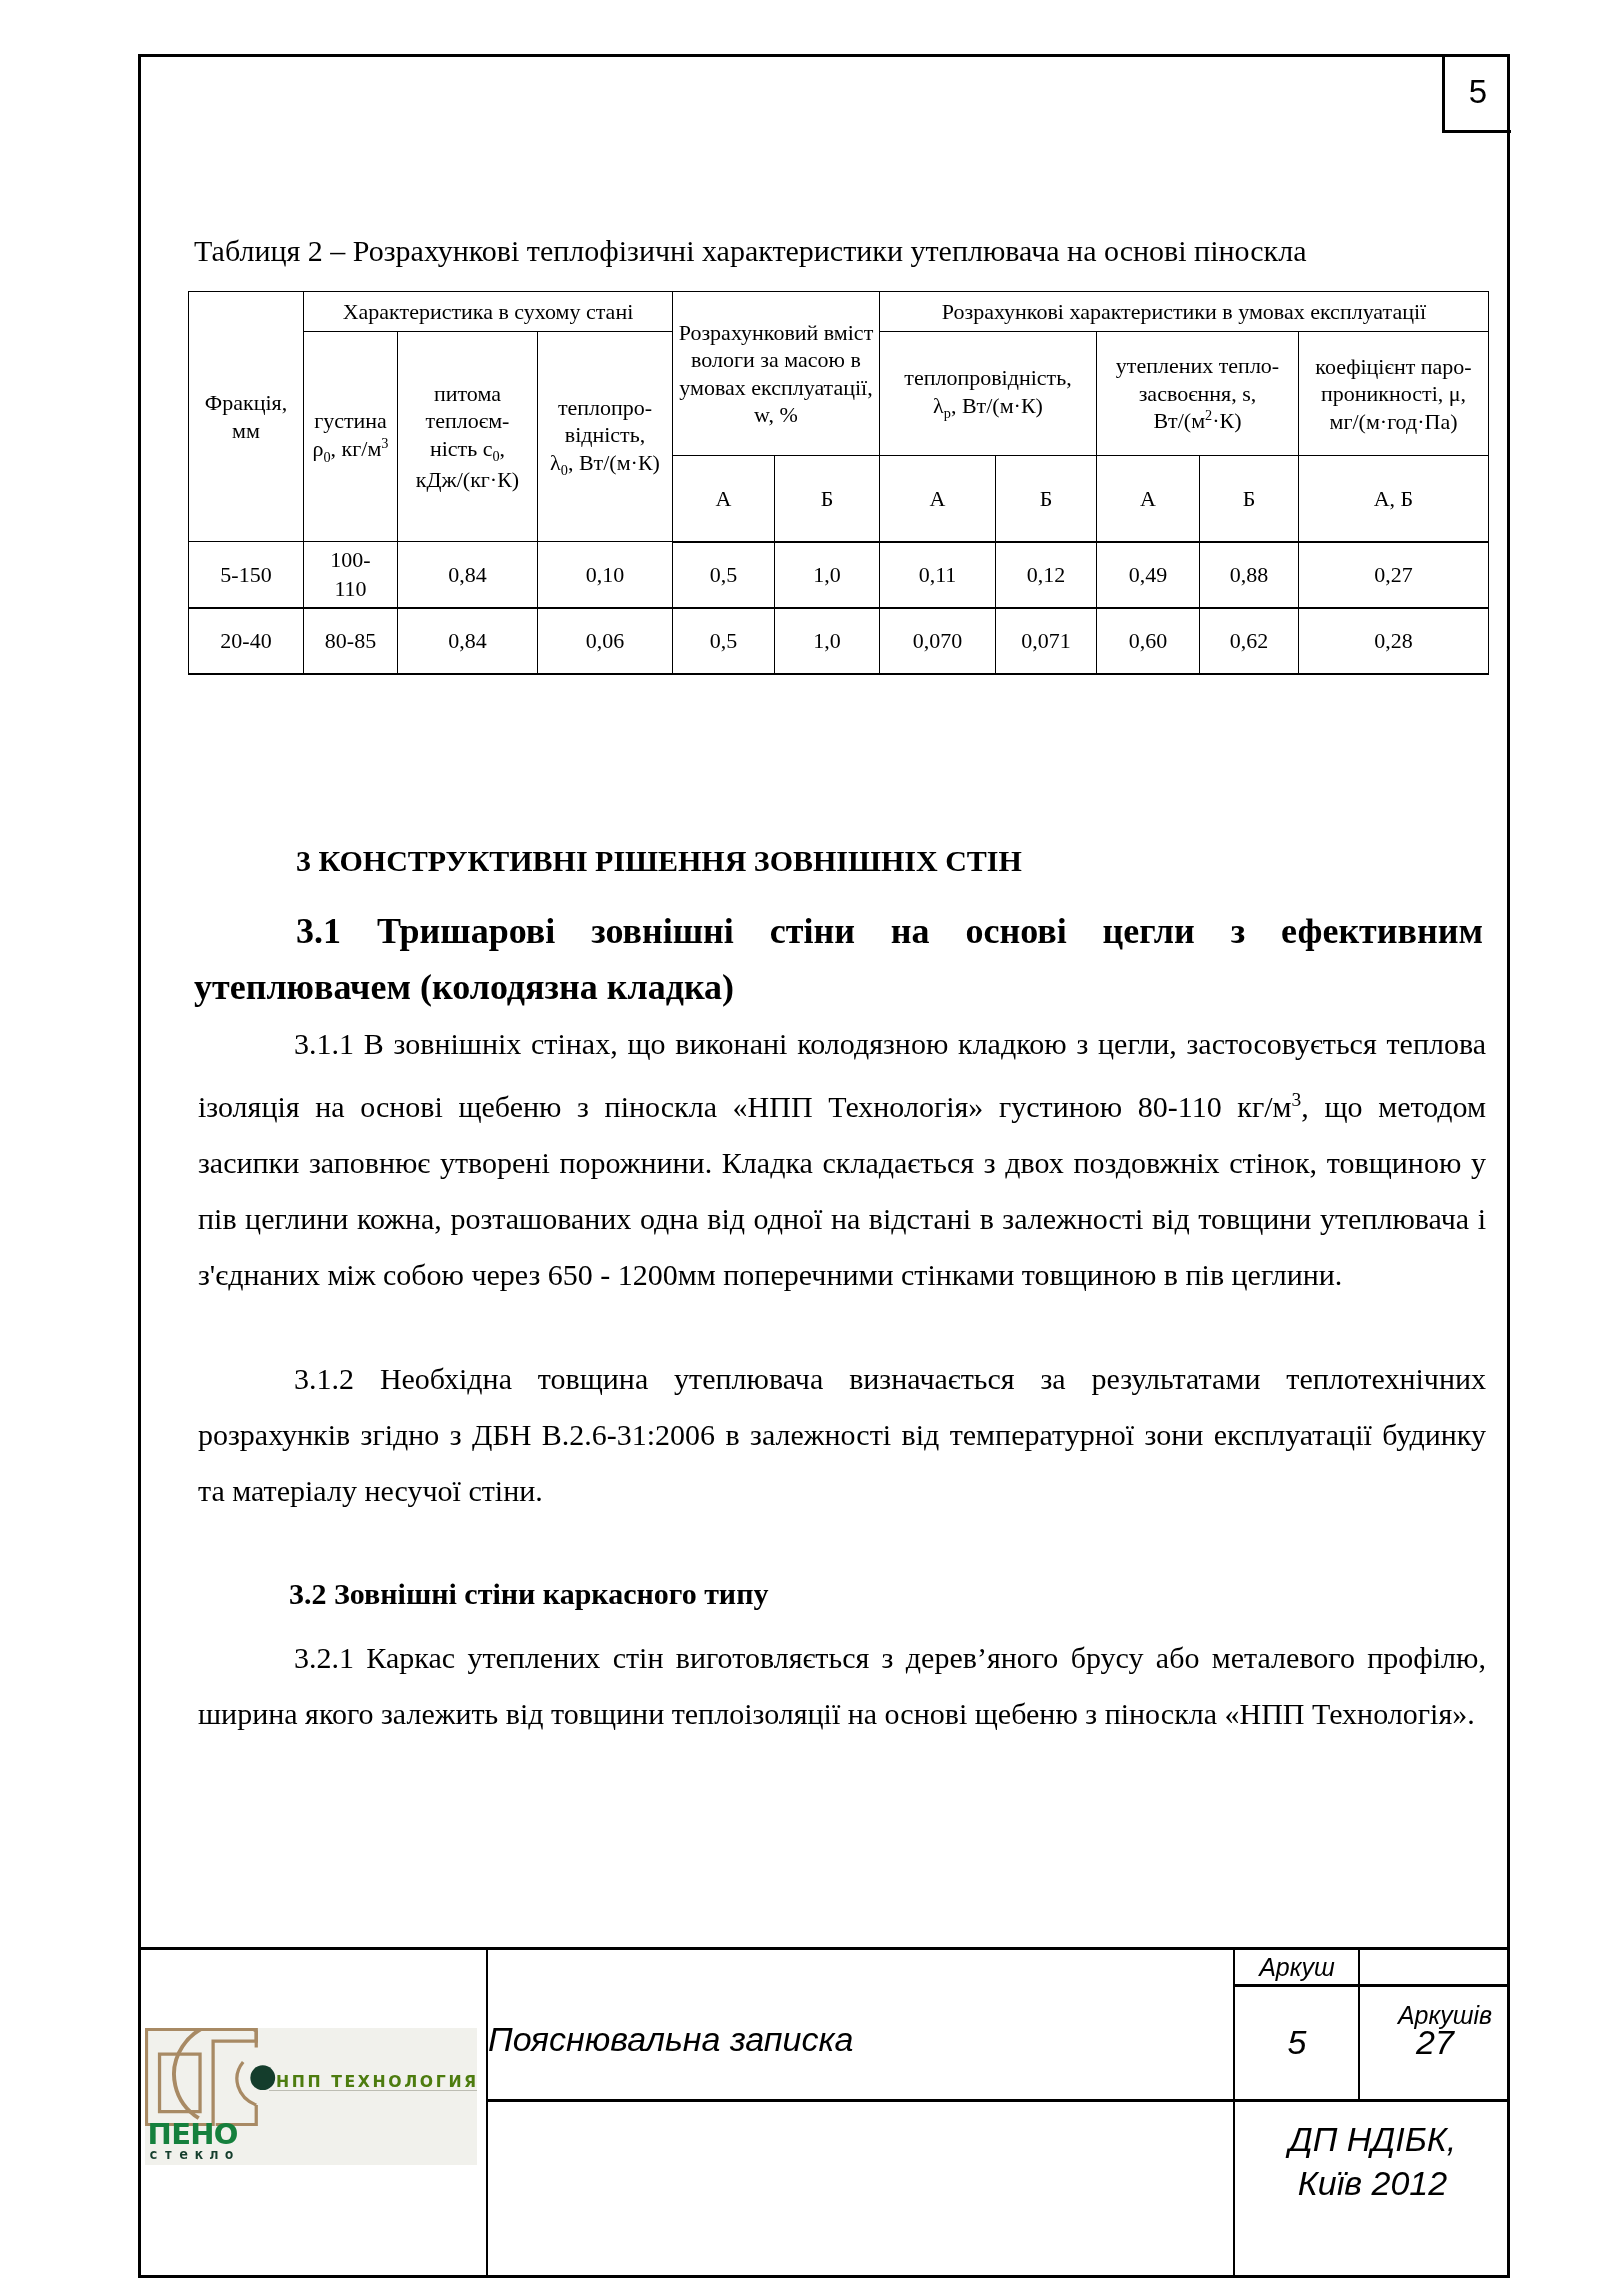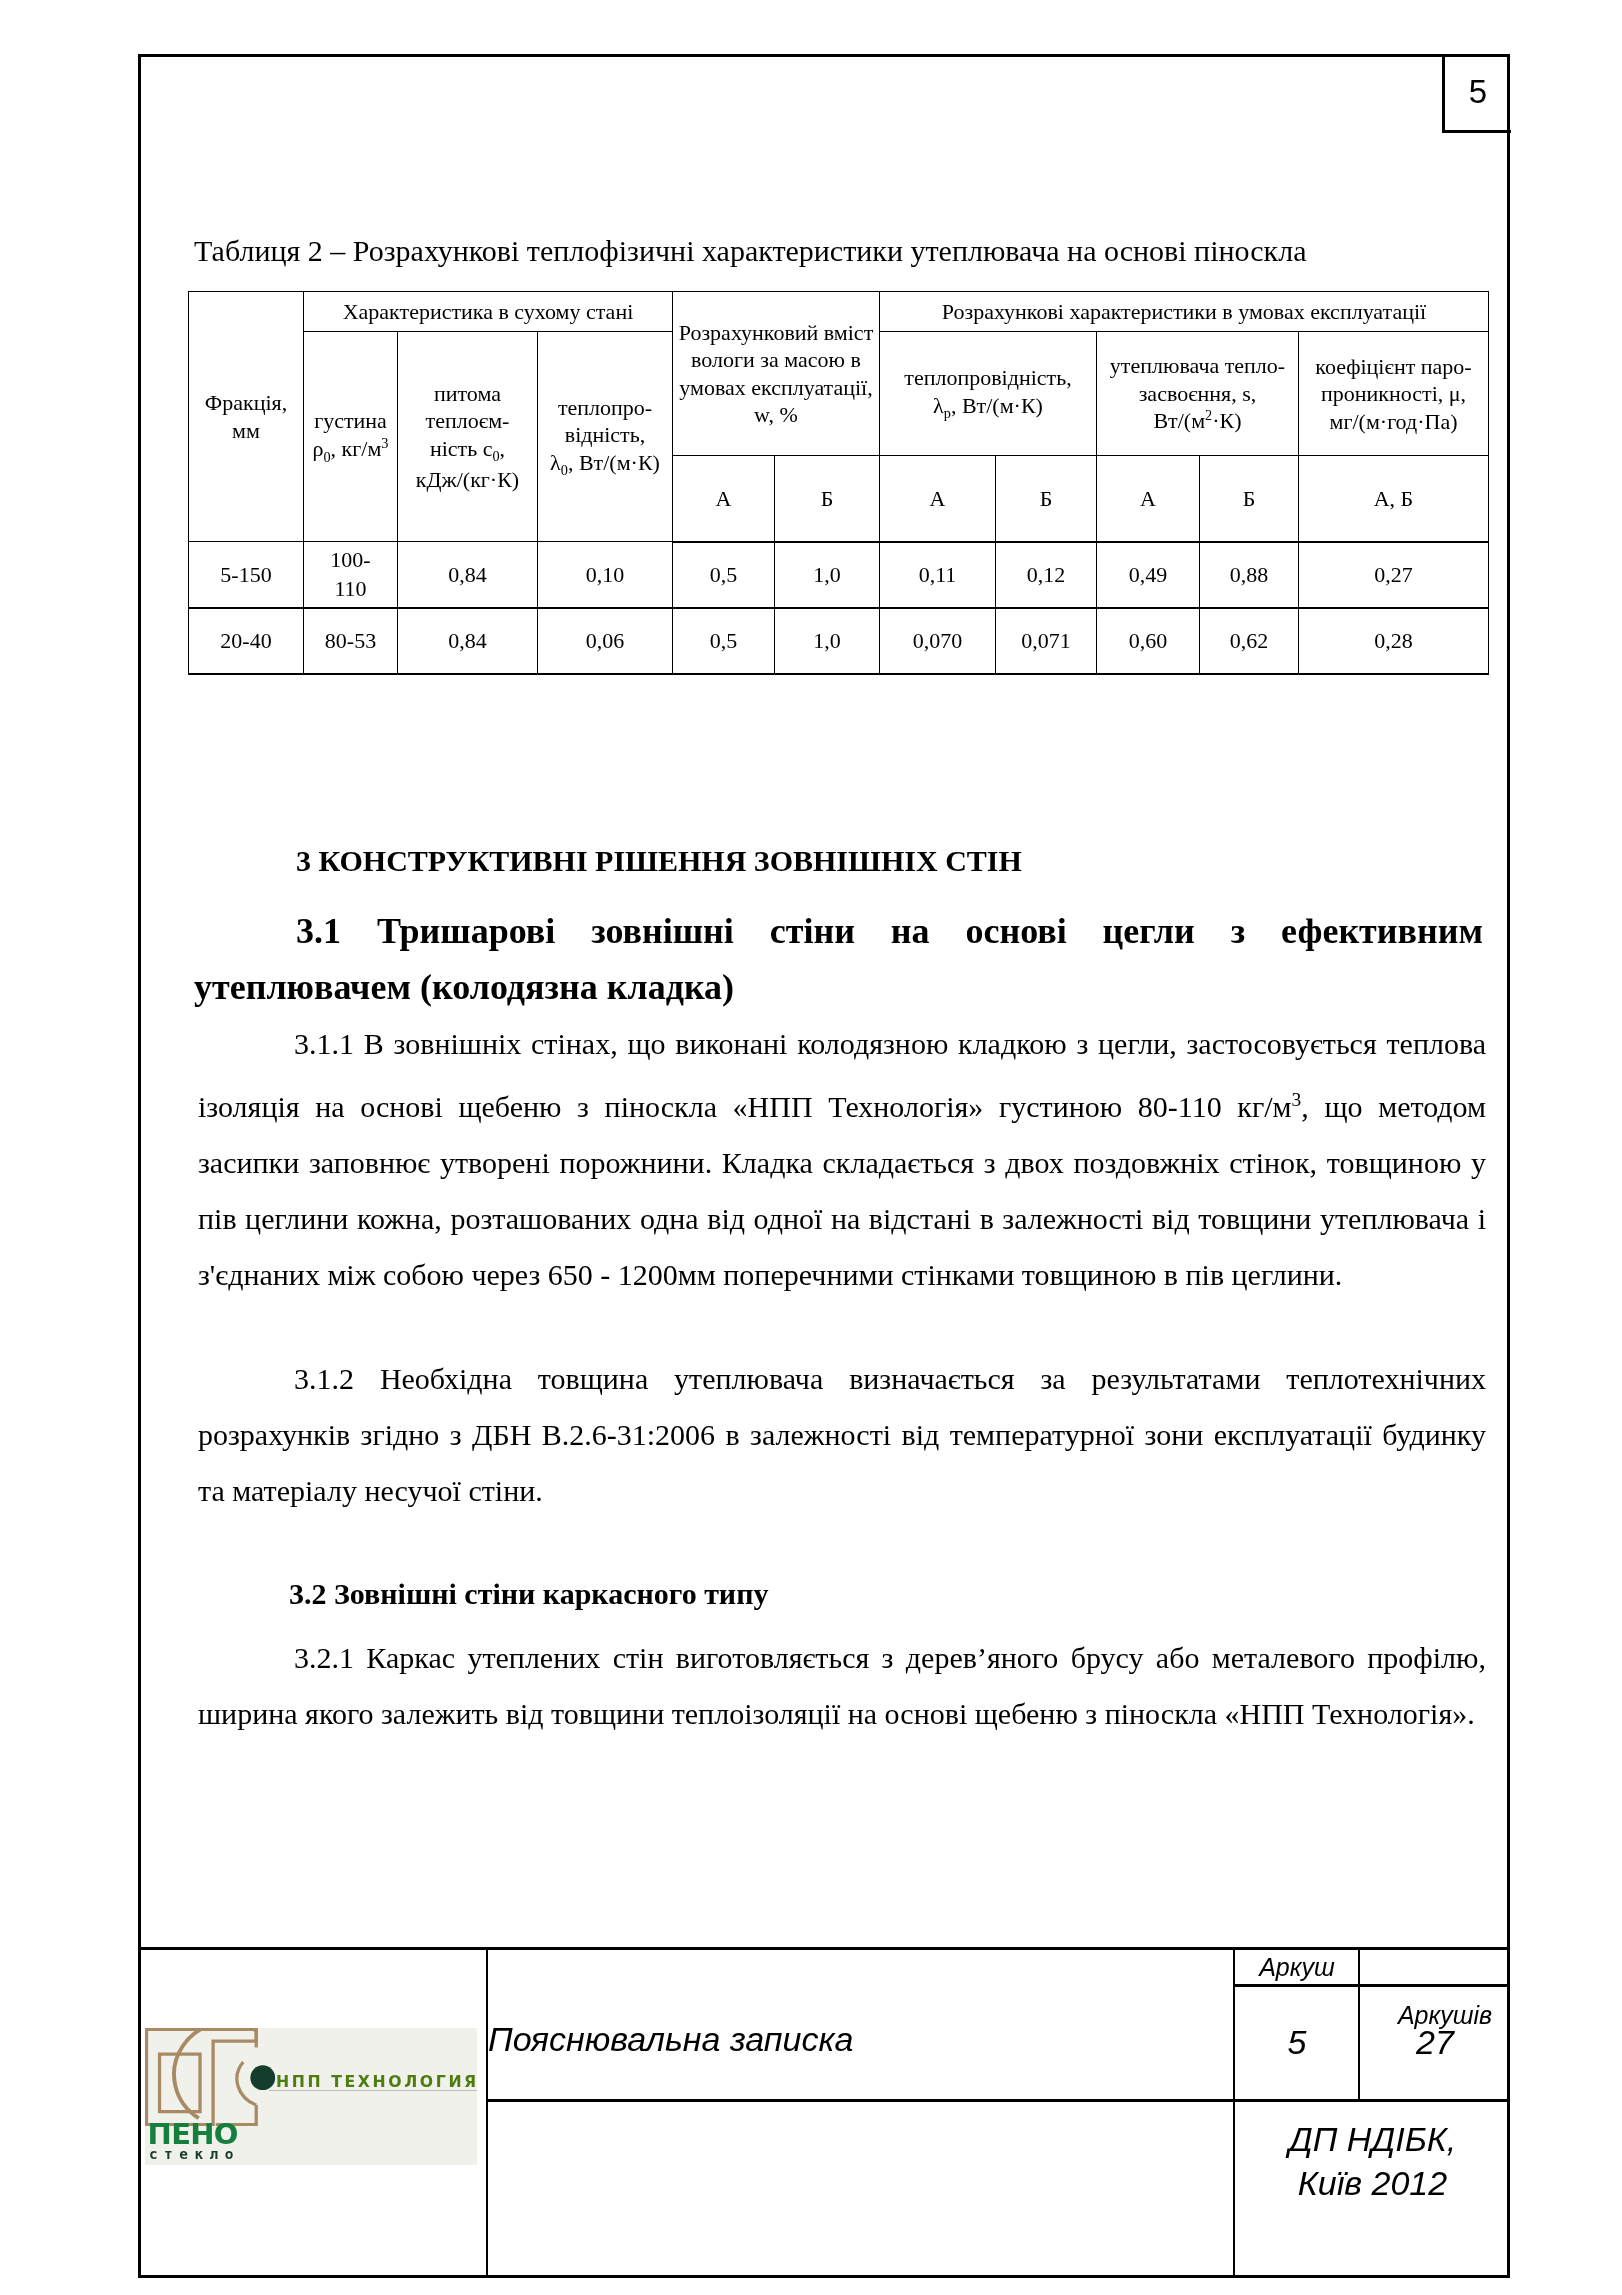--- a/index.html
+++ b/index.html
@@ -90,21 +90,21 @@
       <span>відність,</span><br>
       <span>λ</span><sub>0</sub><span>, Вт/(м·К)</span>
     </th>
   </tr>
   <tr class="hdr3">
     <th colspan="2">
       <span>теплопровідність,</span><br>
       <span>λ</span><sub>р</sub><span>, Вт/(м·К)</span>
     </th>
     <th colspan="2">
-      <span>утеплювача тепло-засвоєння, s,</span><br>
+      <span>утеплених тепло-засвоєння, s,</span><br>
       <span>Вт/(м</span><sup>2</sup><span>·К)</span>
     </th>
     <th>
       <span>коефіцієнт паро-проникності, μ,</span><br>
       <span>мг/(м·год·Па)</span>
     </th>
   </tr>
   <tr class="hdr4">
     <th>А</th>
     <th>Б</th>
@@ -122,21 +122,21 @@
     <td>0,5</td>
     <td>1,0</td>
     <td>0,11</td>
     <td>0,12</td>
     <td>0,49</td>
     <td>0,88</td>
     <td>0,27</td>
   </tr>
   <tr class="row">
     <td>20-40</td>
-    <td>80-53</td>
+    <td>80-85</td>
     <td>0,84</td>
     <td>0,06</td>
     <td>0,5</td>
     <td>1,0</td>
     <td>0,070</td>
     <td>0,071</td>
     <td>0,60</td>
     <td>0,62</td>
     <td>0,28</td>
   </tr>

